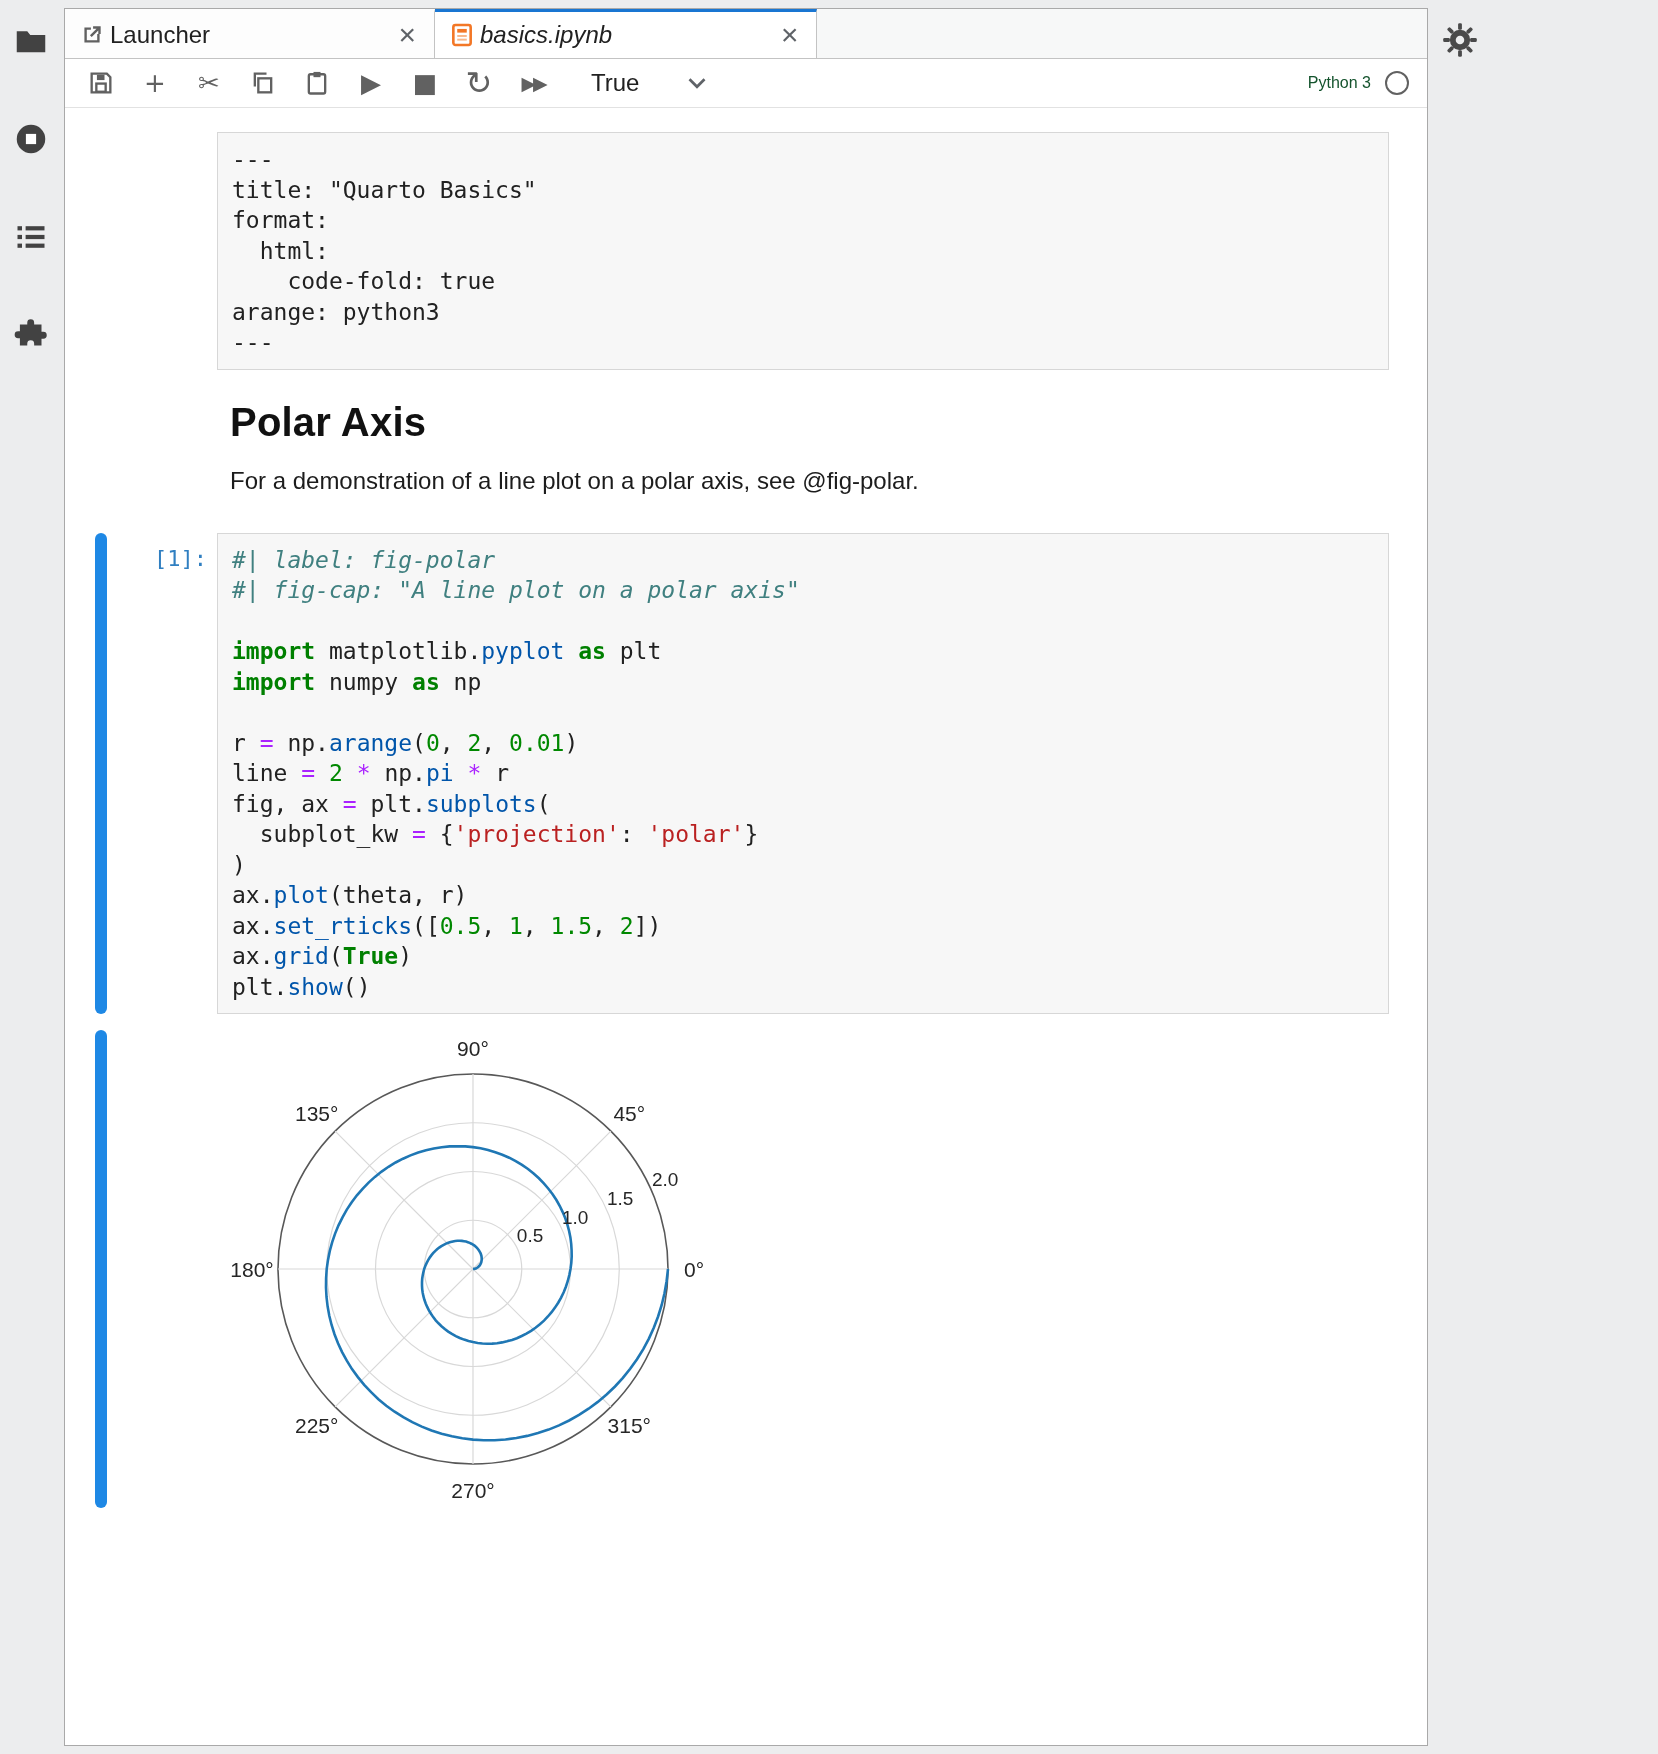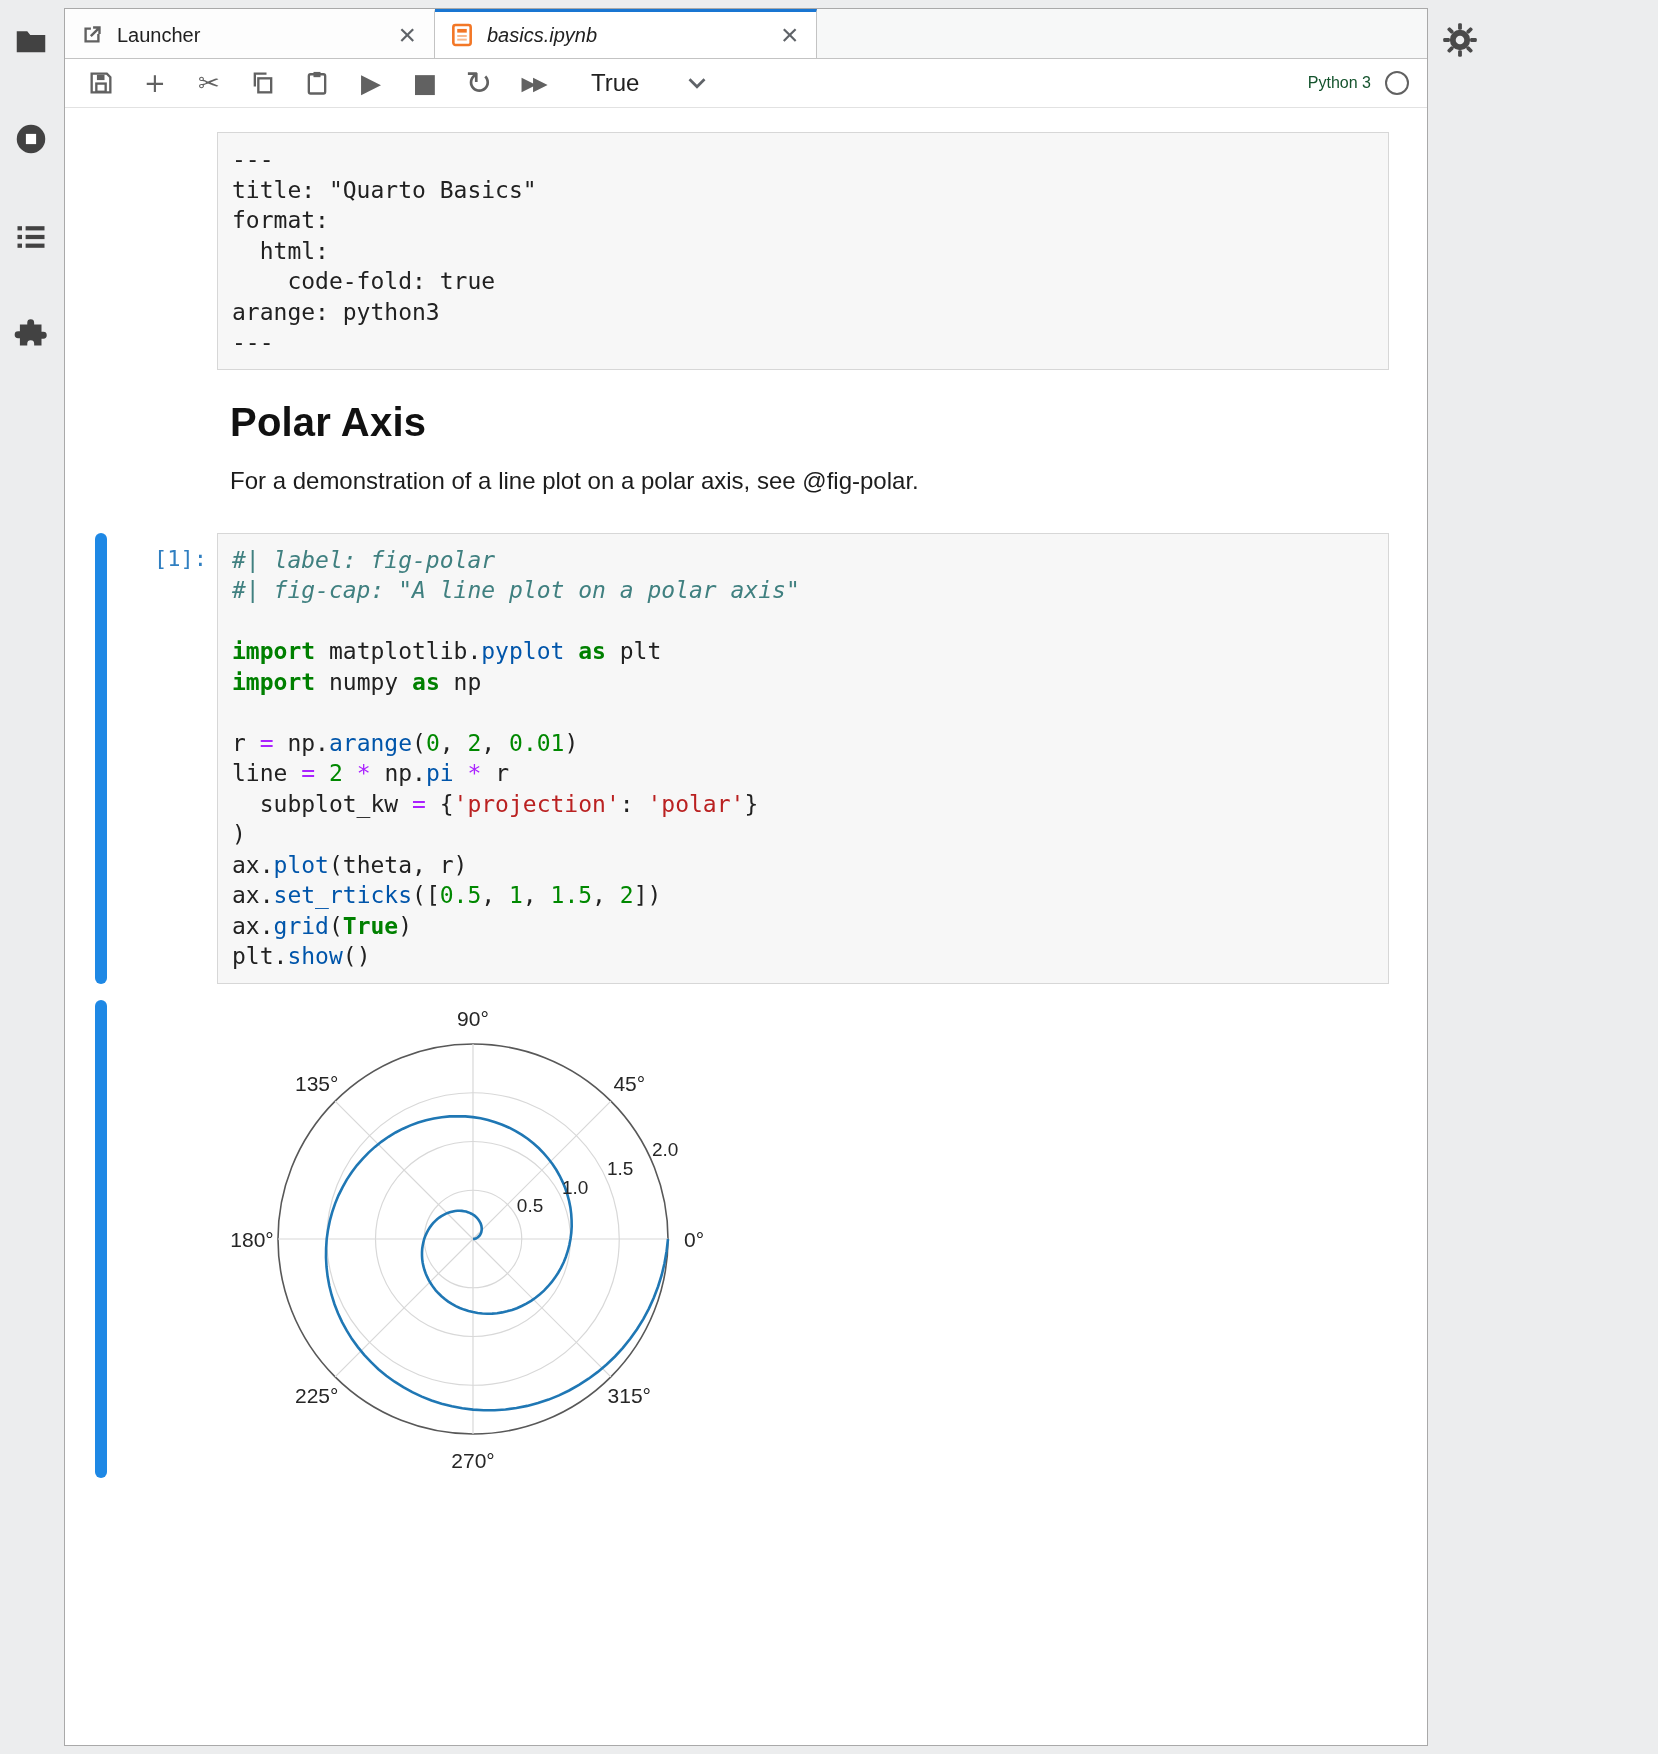--- a/index.html
+++ b/index.html
@@ -12,21 +12,21 @@
 
   
   .main-panel { position:absolute; left:64px; top:8px; width:1364px; height:1738px;
                 background:#fff; border:1px solid #a9a9a9; display:flex; flex-direction:column; }
 
   
   .tab-bar { height:50px; display:flex; background:#f7f8f8; border-bottom:1px solid #c3c3c3; flex:0 0 auto; }
   .tab { display:flex; align-items:center; padding:0 14px; background:#fdfdfd; border-right:1px solid #c3c3c3;
          border-top:3px solid transparent; cursor:pointer; }
   .tab.active { background:#fff; border-top:3px solid #1976d2; }
-  .tab .tab-label { font-size:20px; color:#212121; margin:0 14px 0 12px; white-space:nowrap; }
+  .tab .tab-label { font-size:24px; color:#212121; margin:0 14px 0 5px; white-space:nowrap; }
   .tab .tab-close { font-size:30px; color:#5f6368; margin-left:auto; padding:0 4px; line-height:1; cursor:pointer; }
   .tab-1 { width:370px; }
   .tab-2 { width:382px;font-style:italic; }
 
   
   .toolbar { height:49px; display:flex; align-items:center; padding:0 18px; gap:18px;
              border-bottom:1px solid #e2e2e2; background:#fff; flex:0 0 auto; }
   .tool-btn { width:36px; height:36px; display:flex; align-items:center; justify-content:center;
               color:#616161; cursor:pointer; font-size:26px; }
   .tool-btn.glyph { font-family:"DejaVu Sans",sans-serif; }
@@ -204,20 +204,21 @@
       <div class="prompt-col">[1]:</div>
       <div class="editor">
           <div class="cm-line"><span class="tok-cm">#| label: fig-polar</span></div>
           <div class="cm-line"><span class="tok-cm">#| fig-cap: "A line plot on a polar axis"</span></div>
           <div class="cm-line">&nbsp;</div>
           <div class="cm-line"><span class="tok-kw">import</span><span class="tok-pl"> matplotlib.</span><span class="tok-prop">pyplot</span><span class="tok-pl"> </span><span class="tok-kw">as</span><span class="tok-pl"> plt</span></div>
           <div class="cm-line"><span class="tok-kw">import</span><span class="tok-pl"> numpy </span><span class="tok-kw">as</span><span class="tok-pl"> np</span></div>
           <div class="cm-line">&nbsp;</div>
           <div class="cm-line"><span class="tok-pl">r </span><span class="tok-op">=</span><span class="tok-pl"> np.</span><span class="tok-prop">arange</span><span class="tok-pl">(</span><span class="tok-num">0</span><span class="tok-pl">, </span><span class="tok-num">2</span><span class="tok-pl">, </span><span class="tok-num">0.01</span><span class="tok-pl">)</span></div>
           <div class="cm-line"><span class="tok-pl">line </span><span class="tok-op">=</span><span class="tok-pl"> </span><span class="tok-num">2</span><span class="tok-pl"> </span><span class="tok-op">*</span><span class="tok-pl"> np.</span><span class="tok-prop">pi</span><span class="tok-pl"> </span><span class="tok-op">*</span><span class="tok-pl"> r</span></div>
+          <div class="cm-line"><span class="tok-pl">fig, ax </span><span class="tok-op">=</span><span class="tok-pl"> plt.</span><span class="tok-prop">subplots</span><span class="tok-pl">(</span></div>
           <div class="cm-line"><span class="tok-pl">  subplot_kw </span><span class="tok-op">=</span><span class="tok-pl"> {</span><span class="tok-str">'projection'</span><span class="tok-pl">: </span><span class="tok-str">'polar'</span><span class="tok-pl">}</span></div>
           <div class="cm-line"><span class="tok-pl">)</span></div>
           <div class="cm-line"><span class="tok-pl">ax.</span><span class="tok-prop">plot</span><span class="tok-pl">(theta, r)</span></div>
           <div class="cm-line"><span class="tok-pl">ax.</span><span class="tok-prop">set_rticks</span><span class="tok-pl">([</span><span class="tok-num">0.5</span><span class="tok-pl">, </span><span class="tok-num">1</span><span class="tok-pl">, </span><span class="tok-num">1.5</span><span class="tok-pl">, </span><span class="tok-num">2</span><span class="tok-pl">])</span></div>
           <div class="cm-line"><span class="tok-pl">ax.</span><span class="tok-prop">grid</span><span class="tok-pl">(</span><span class="tok-kw">True</span><span class="tok-pl">)</span></div>
           <div class="cm-line"><span class="tok-pl">plt.</span><span class="tok-prop">show</span><span class="tok-pl">()</span></div>
         </div>
     </div>
 
     <div class="cell-row output-row">

